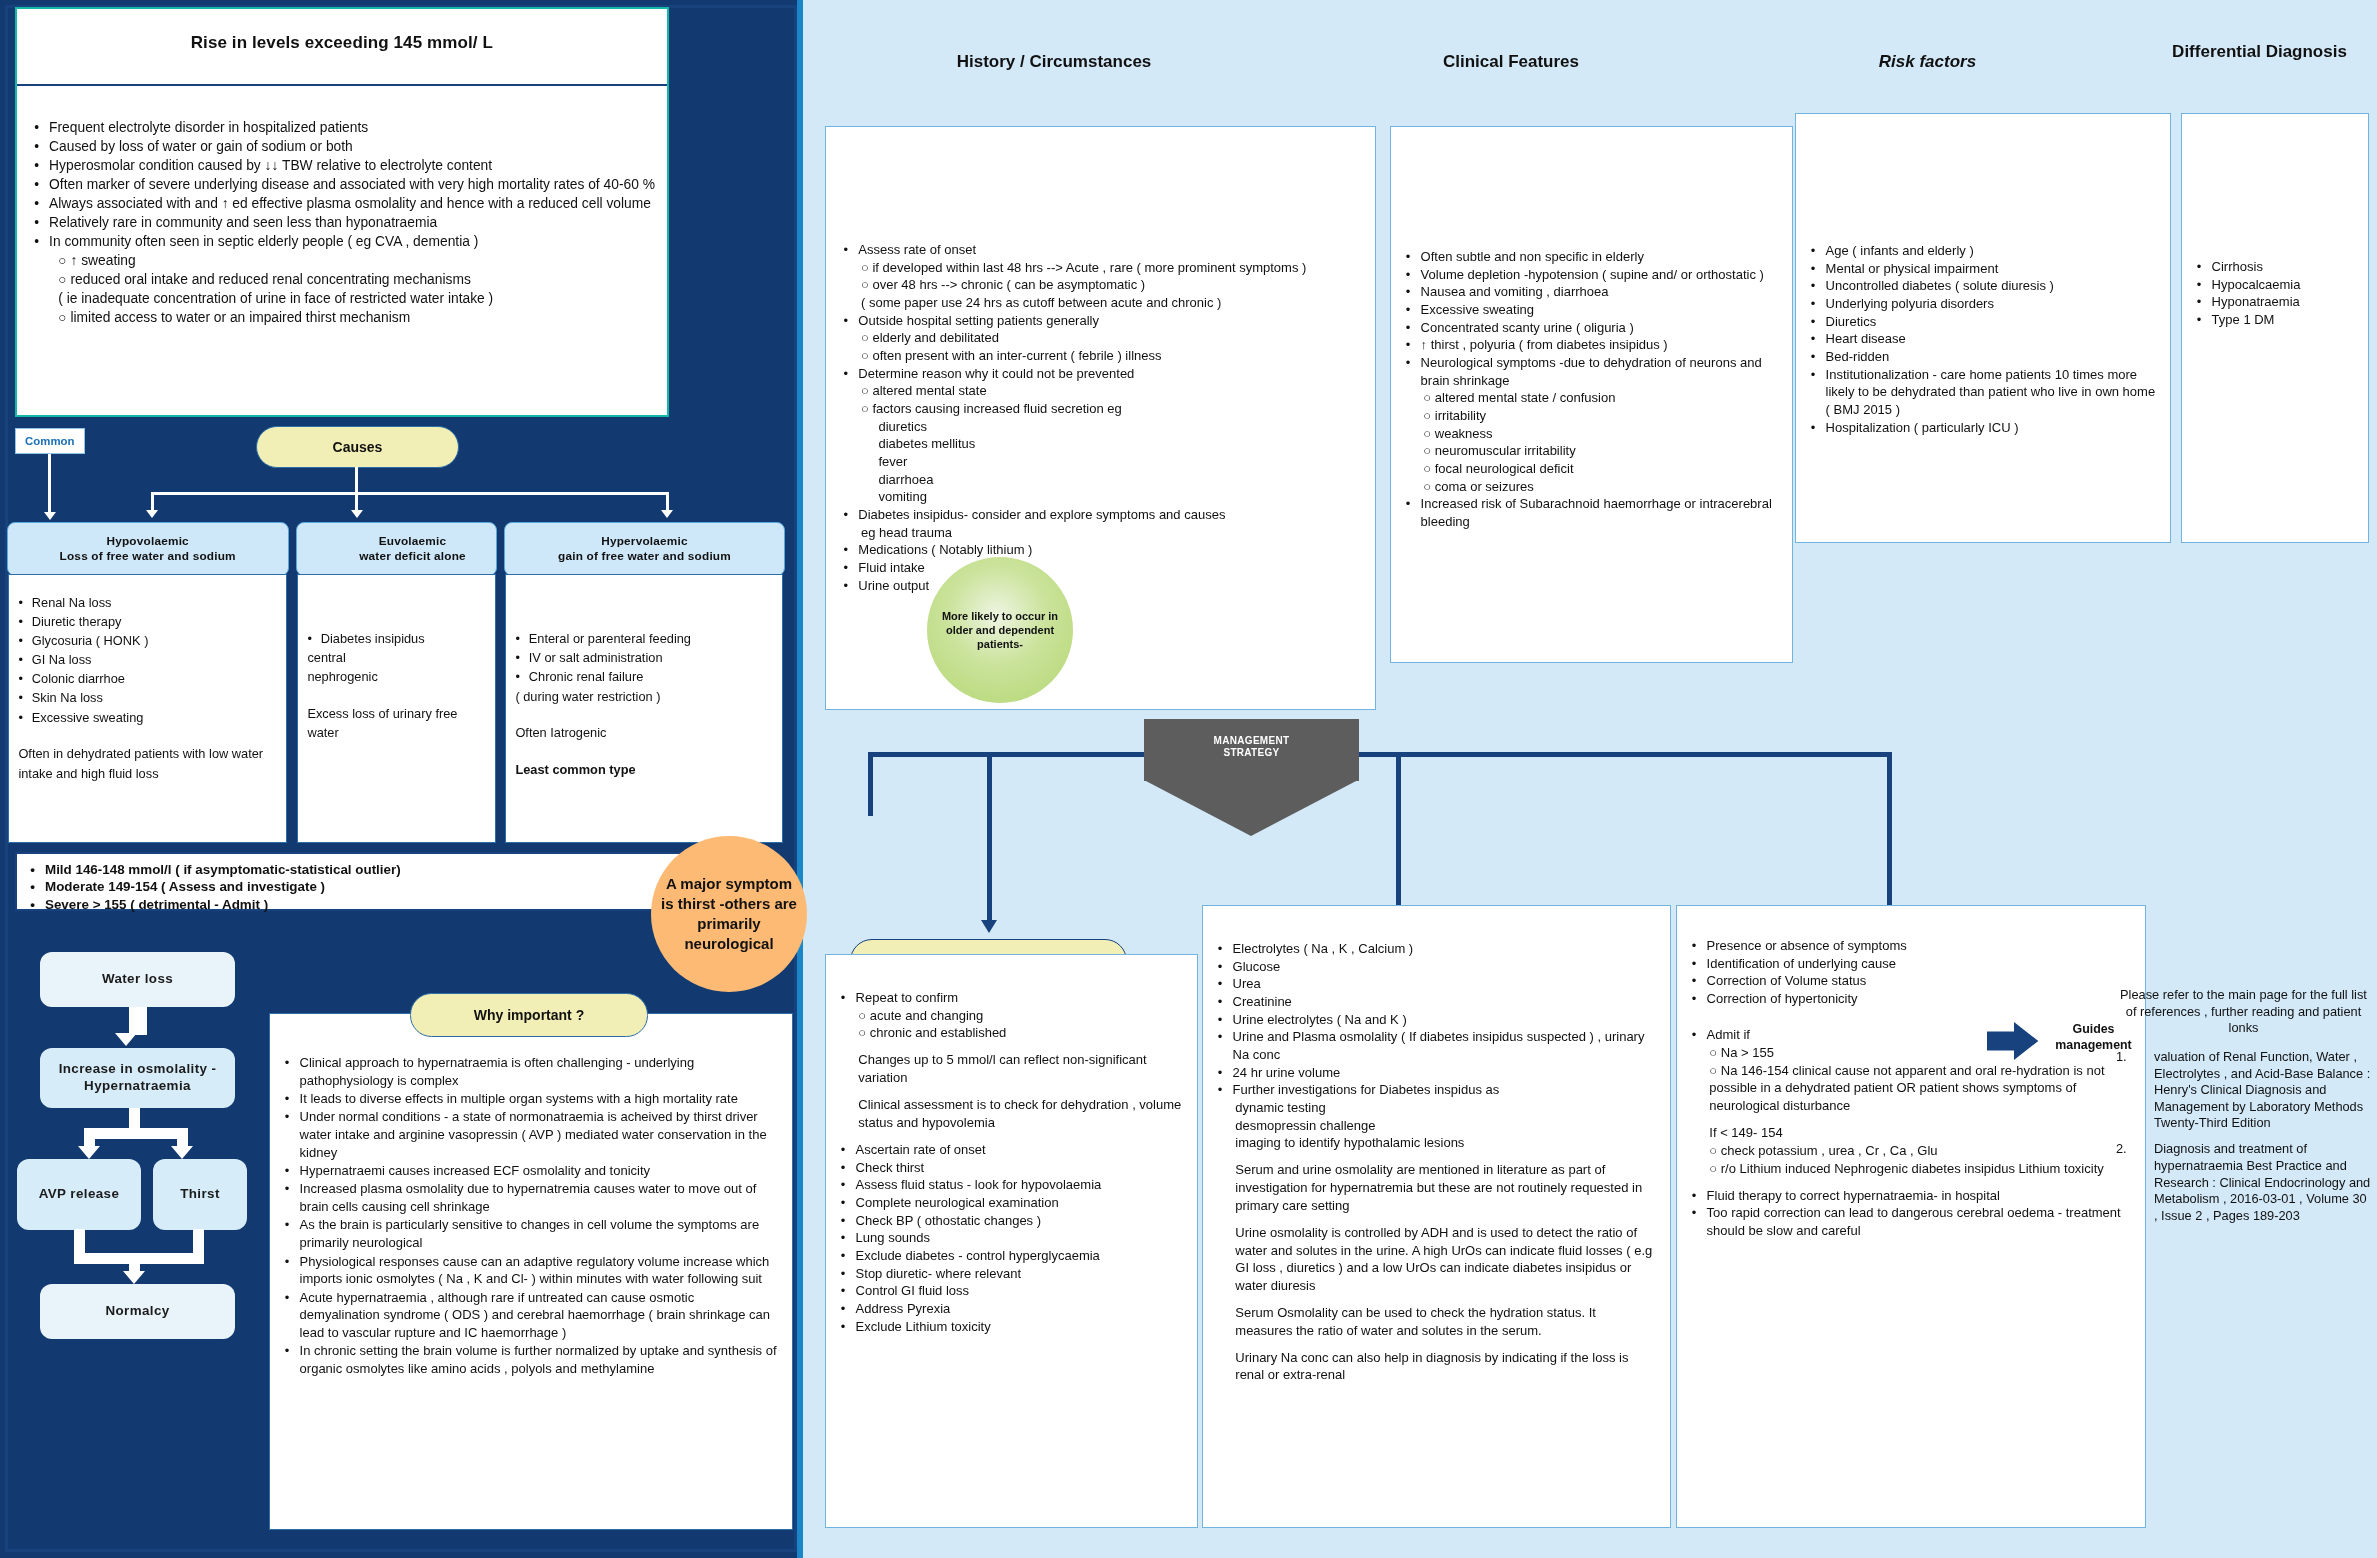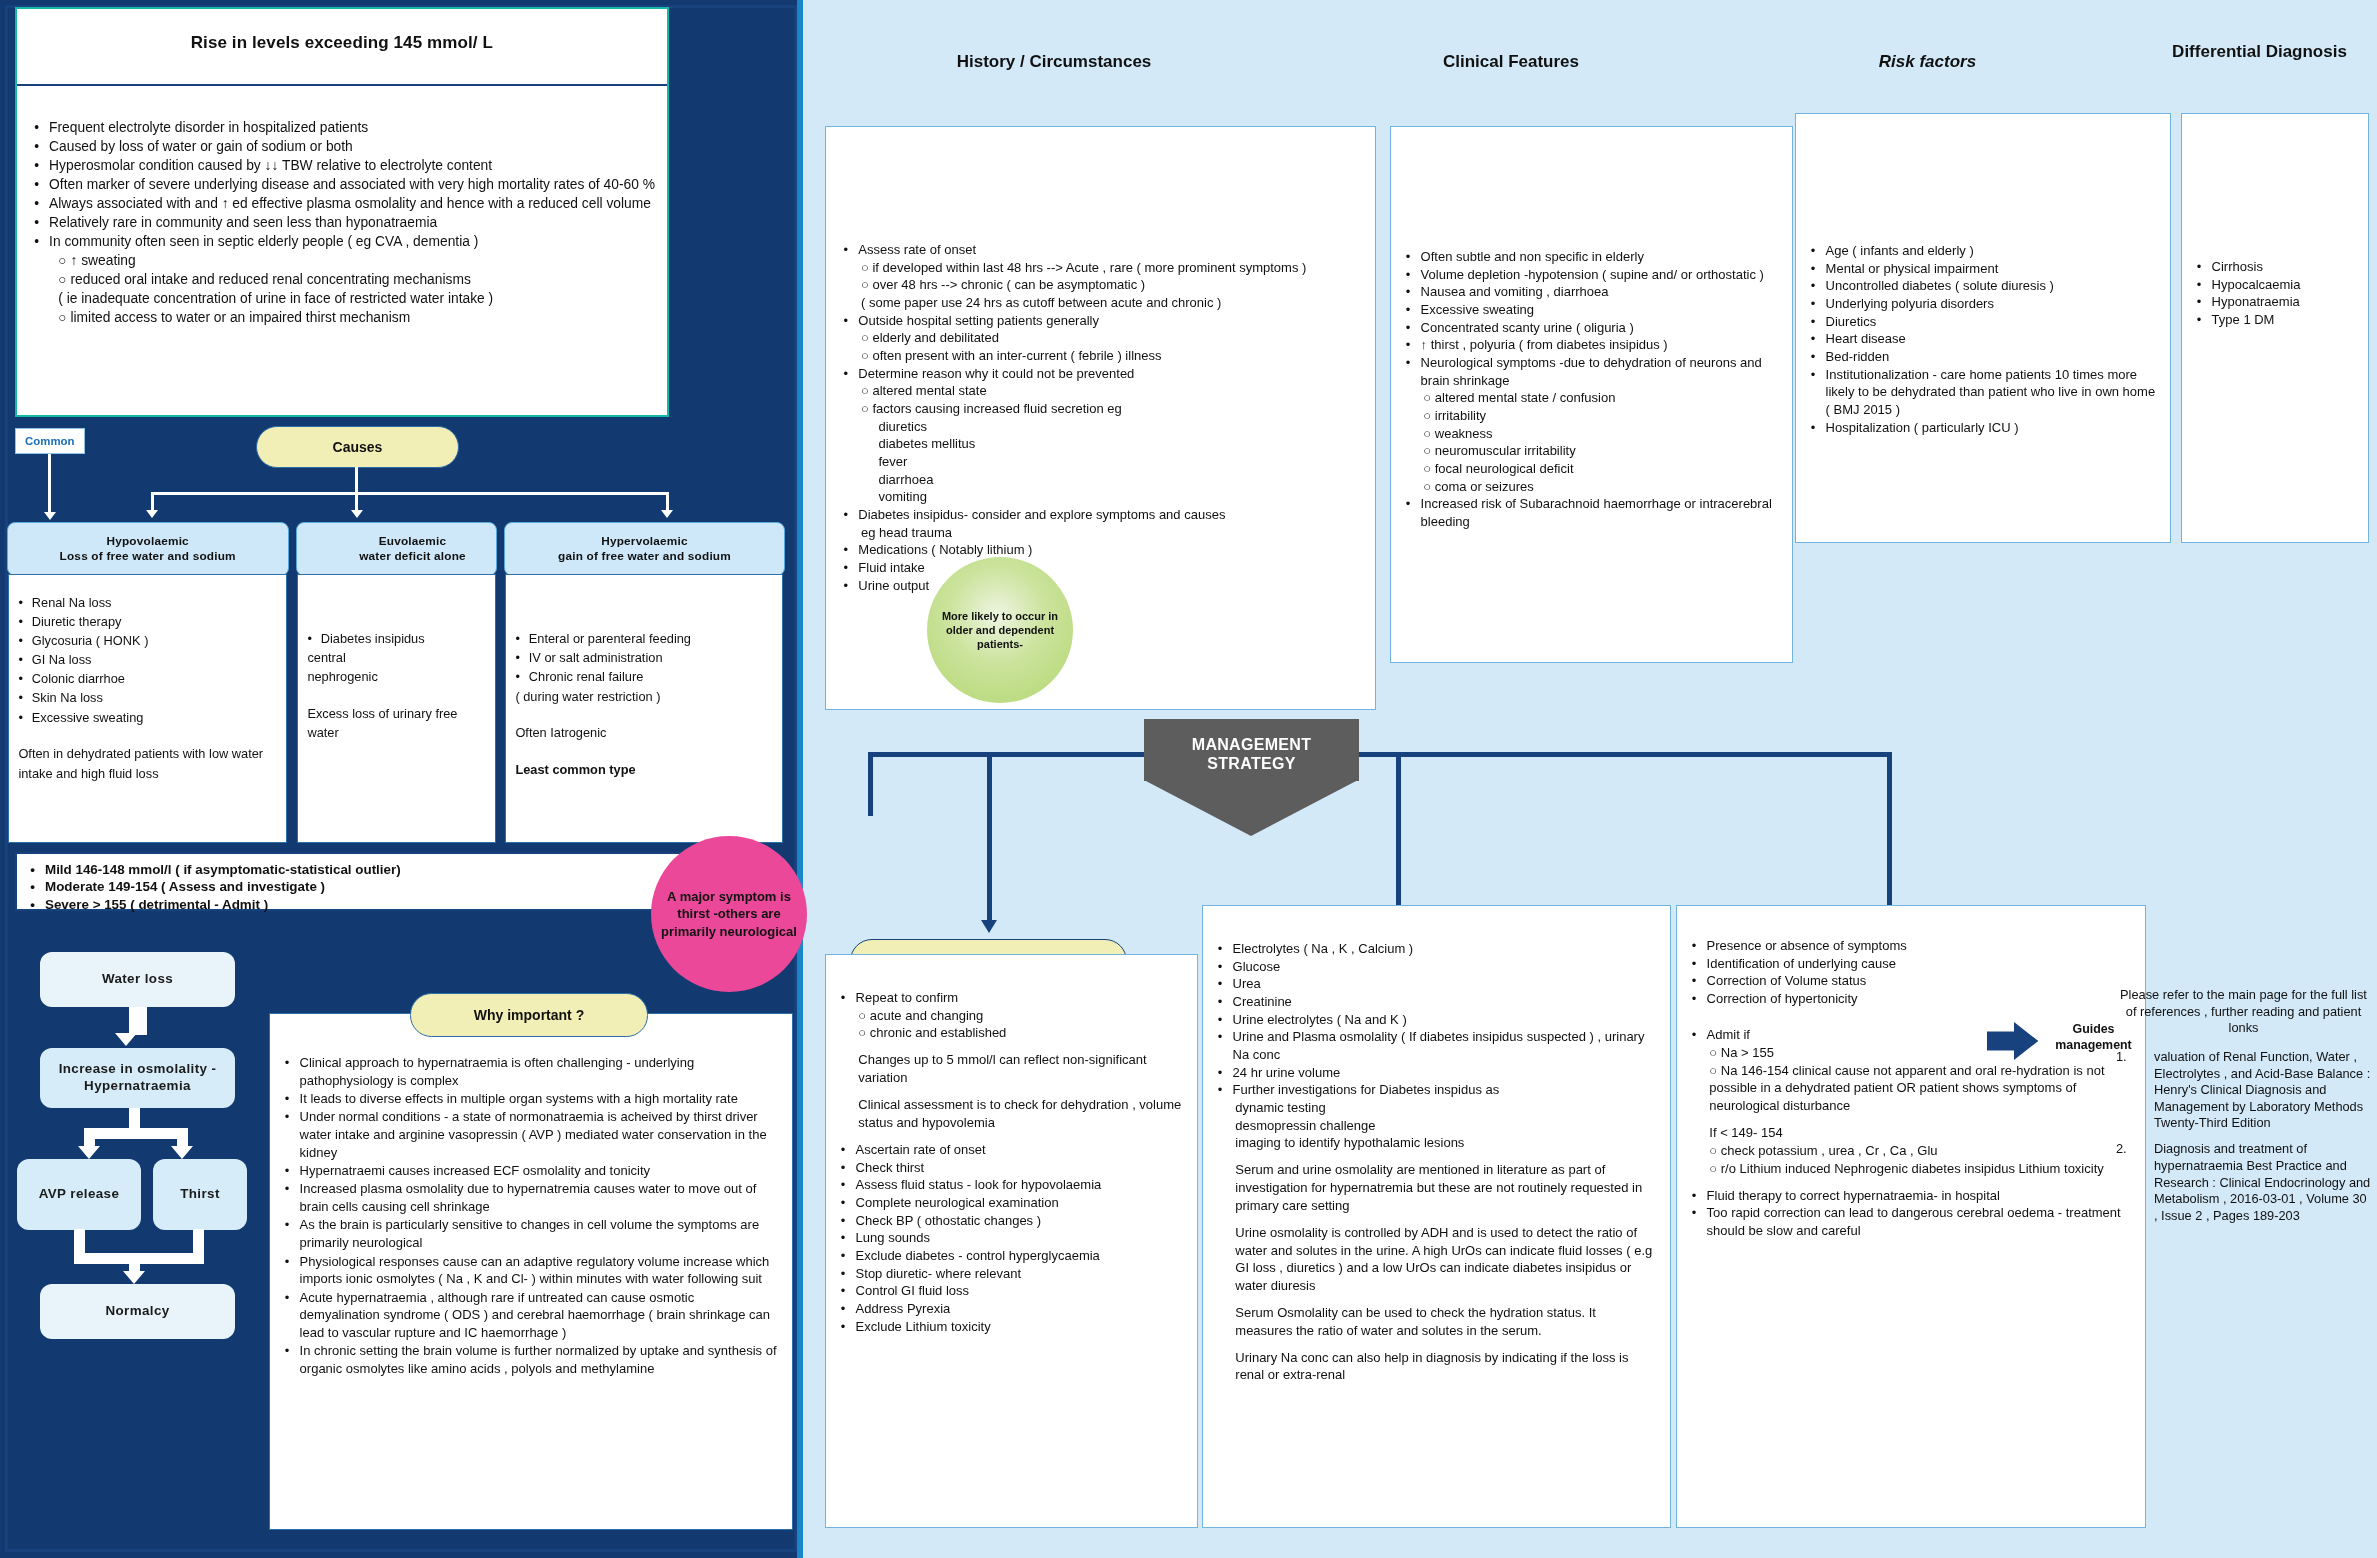--- a/index.html
+++ b/index.html
@@ -83,23 +83,23 @@
   .severity-box{
     position:absolute;left:14.8px;top:852px;width:672px;height:59px;
     background:#ffffff;border:2px solid #17427e;box-sizing:border-box;
     padding:6.7px 13.4px;font-size:13.4px;line-height:1.32;color:#111;font-weight:bold;
   }
   .severity-box .b{display:flex;}
   .severity-box .b .d{width:14.8px;flex:none;}
 
   .badge-thirst{
     position:absolute;left:651px;top:836px;width:156px;height:156px;border-radius:50%;
-    background:#ec4899;
+    background:#fdba74;
     display:flex;align-items:center;justify-content:center;text-align:center;
-    font-size:13px;line-height:1.32;font-weight:bold;color:#111;padding:0 9.4px;box-sizing:border-box;
+    font-size:15px;line-height:1.32;font-weight:bold;color:#111;padding:0 9.4px;box-sizing:border-box;
     z-index:45;
   }
 
   
   .fbox{
     position:absolute;background:#e4f1f9;border-radius:12px;
     display:flex;align-items:center;justify-content:center;text-align:center;
     font-weight:bold;font-size:13.4px;color:#1b1b1b;letter-spacing:0.4px;line-height:1.25;
   }
   .fbox.lt{background:#d7ecf9;}
@@ -147,21 +147,21 @@
     font-size:11px;line-height:1.3;font-weight:bold;color:#111;padding:0 12px;box-sizing:border-box;
     z-index:40;
   }
 
   
   .mgmt{
     position:absolute;left:1144px;top:719px;width:215px;height:62px;
     background:#5d5d5d;z-index:30;
   }
   .mgmt .lbl{
-    color:#ffffff;font-weight:bold;font-size:16px;text-align:center;
+    color:#ffffff;font-weight:bold;font-size:10px;text-align:center;
     padding-top:16px;line-height:1.2;letter-spacing:0.3px;
   }
   .mgmt-tip{
     position:absolute;left:1144px;top:780px;width:0;height:0;
     border-left:107px solid transparent;border-right:107px solid transparent;
     border-top:56px solid #5d5d5d;z-index:30;
   }
 
   
   .dline{position:absolute;background:#17427e;}

